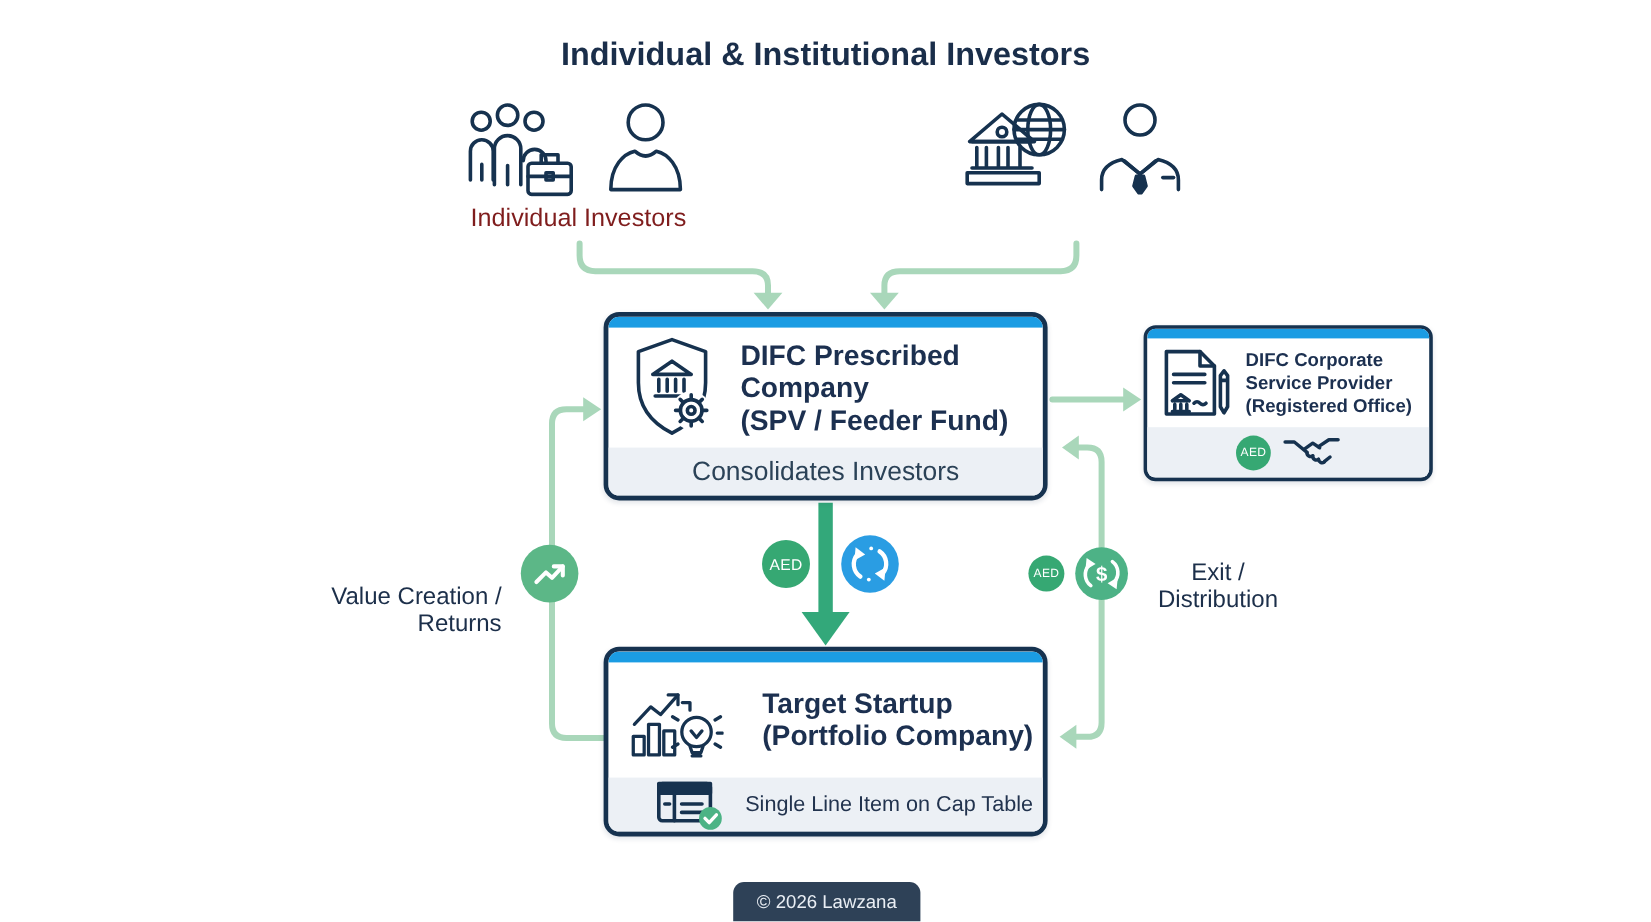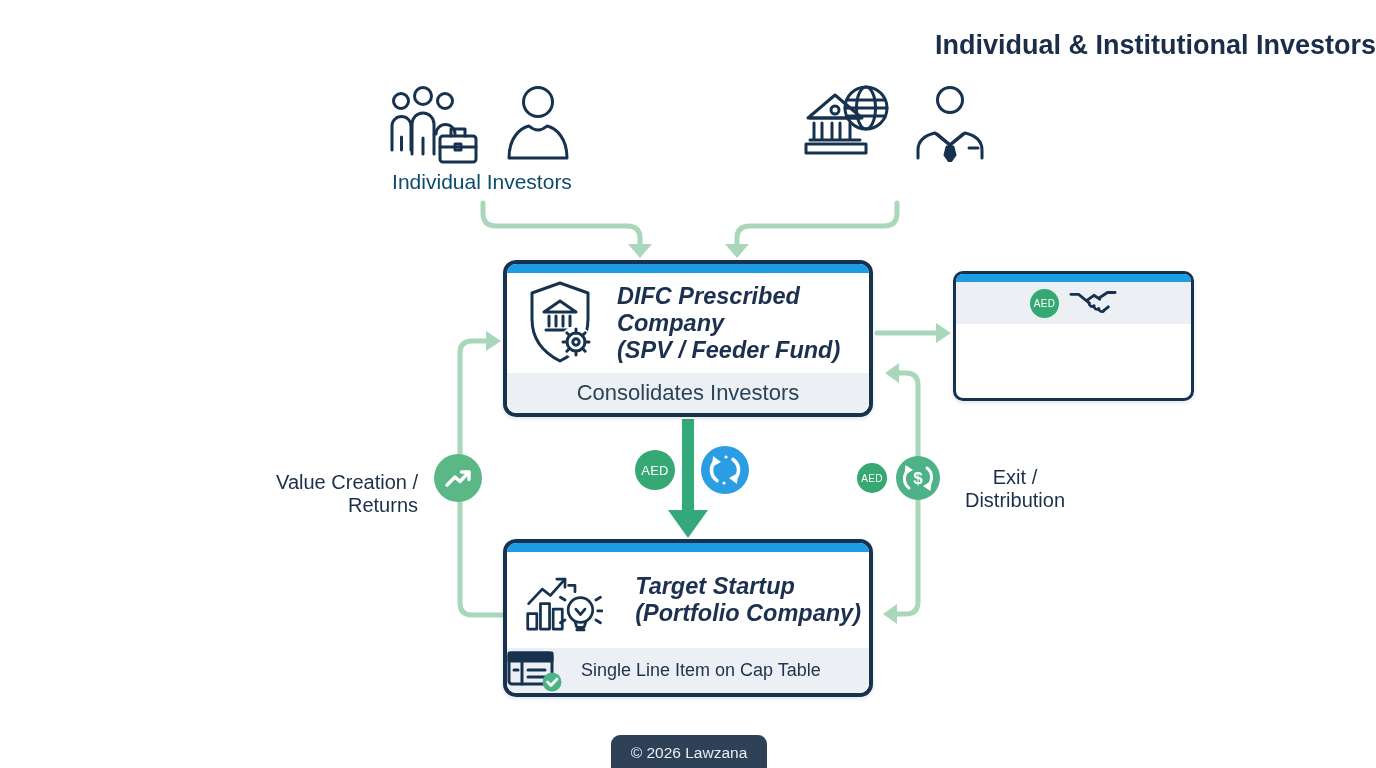--- a/index.html
+++ b/index.html
@@ -10,25 +10,25 @@
   #connector-layer{position:absolute;left:0;top:0;z-index:1;}
 
   .node{position:absolute;z-index:2;background:#fff;border:4px solid #16324f;border-radius:13px;
         overflow:hidden;box-shadow:0 2px 4px rgba(20,40,70,.12);box-sizing:border-box;
         display:flex;flex-direction:column;}
   .topbar{flex:0 0 9px;background:#1b9ce3;}
   .nodebody{flex:1 1 auto;display:flex;align-items:center;}
   .nodefooter{flex:0 0 auto;background:#ecf0f5;display:flex;align-items:center;justify-content:center;
         color:#2b4257;}
 
-  .boxtitle{font-weight:bold;color:#1c3050;font-style:italic;}
+  .boxtitle{font-weight:bold;color:#1c3050;}
   .t-line{white-space:nowrap;}
 
-  .investor-label{position:absolute;z-index:2;text-align:center;font-size:21px;color:#0c4a6e;}
-  #main-title{position:absolute;z-index:2;left:0;top:30px;width:1376px;text-align:right;
+  .investor-label{position:absolute;z-index:2;text-align:center;font-size:21px;color:#7f1d1d;}
+  #main-title{position:absolute;z-index:2;left:0;top:30px;width:1376px;text-align:center;
         font-size:27px;font-weight:bold;color:#1a2e4a;}
 
   .badge{position:absolute;z-index:3;border-radius:50%;background:#36a873;color:#fff;
         font-weight:normal;display:flex;align-items:center;justify-content:center;letter-spacing:.3px;}
   .circle-icon{position:absolute;z-index:3;border-radius:50%;display:flex;align-items:center;justify-content:center;}
 
   .flow-label{position:absolute;z-index:2;font-size:20px;color:#1c2f4a;line-height:23px;}
 
   #footer-pill{position:absolute;z-index:2;left:611px;top:735px;width:156px;height:44px;
         background:#2e4157;border-radius:9px;color:#e9eef4;font-size:15.5px;
@@ -138,20 +138,37 @@
         <div class="t-line">DIFC Prescribed</div>
         <div class="t-line">Company</div>
         <div class="t-line">(SPV / Feeder Fund)</div>
       </div>
     </div>
     <div class="nodefooter" style="height:40px;font-size:22px">Consolidates Investors</div>
   </div>
 
   <div class="node" style="left:953px;top:271px;width:241px;height:130px;border-width:3.5px;border-radius:10px">
     <div class="topbar" style="flex-basis:8px"></div>
+    <div class="nodebody" style="padding:4px 4px 4px 12px;gap:12px">
+      <svg width="58" height="60" viewBox="0 0 58 60">
+        <g class="ic" stroke-width="2.6">
+          <path d="M4 4 H32 L44 16 V56 H4 Z"></path>
+          <path d="M32 4 V16 H44"></path>
+          <path d="M10 23 H36 M10 30 H36"></path>
+          <path d="M9 45 l7-5 7 5 M9 45 h14 M11 48 v4 M16 48 v4 M21 48 v4 M9 54 h14"></path>
+          <path d="M27 47 q2.5-2.5 5 0 q2.5 2.5 5 0"></path>
+          <path d="M52 20 l3 4 V50 l-3 5 -3-5 V24 Z M49 28 h6"></path>
+        </g>
+      </svg>
+      <div class="boxtitle" style="font-size:15.5px;line-height:19px">
+        <div class="t-line">DIFC Corporate</div>
+        <div class="t-line">Service Provider</div>
+        <div class="t-line">(Registered Office)</div>
+      </div>
+    </div>
     <div class="nodefooter" style="height:42px;gap:10px">
       <div class="badge" style="position:static;width:29px;height:29px;font-size:10px">AED</div>
       <svg width="48" height="32" viewBox="0 0 50 32">
         <g class="ic" stroke-width="2.6">
           <path d="M2 7 H10 L21 16"></path>
           <path d="M48 5 H40 L31 11"></path>
           <path d="M19 13 l7-5 6 4"></path>
           <path d="M21 16 a3.2 3.2 0 0 0 5 3"></path>
           <path d="M26 19 a3.2 3.2 0 0 0 5 3"></path>
           <path d="M31 22 a3.2 3.2 0 0 0 5 2.4"></path>
@@ -178,21 +195,21 @@
           <path d="M55 64 l2 6 h8 l2-6 M57 73 h8"></path>
           <path d="M56 50 l5 6 5-6"></path>
           <path d="M44 40 l-5-3 M78 40 l5-3 M80 52 h5 M44 62 l-5 3 M78 62 l5 3"></path>
         </g>
       </svg>
       <div class="boxtitle" style="font-size:23.5px;line-height:27px">
         <div class="t-line">Target Startup</div>
         <div class="t-line">(Portfolio Company)</div>
       </div>
     </div>
-    <div class="nodefooter" style="height:45px;justify-content:flex-start;gap:18px">
+    <div class="nodefooter" style="height:45px;justify-content:flex-start;padding-left:40px;gap:18px">
       <svg width="56" height="42" viewBox="0 0 56 42">
         <g class="ic" stroke-width="2.6">
           <rect x="2" y="3" width="43" height="31" rx="3"></rect>
           <rect x="2" y="3" width="43" height="8" fill="#16324f"></rect>
           <path d="M15 11 V34 M21 20 H38 M21 27 H38 M7 20 h4"></path>
         </g>
         <circle cx="45" cy="32" r="9.5" fill="#4cb385"></circle>
         <path d="M40.5 32 l3.5 3.5 6-6.5" class="icw" stroke-width="2.8"></path>
       </svg>
       <div style="font-size:18px;color:#22334e">Single Line Item on Cap Table</div>
@@ -230,21 +247,21 @@
 
   <div class="circle-icon" style="left:434px;top:454px;width:48px;height:48px;background:#5cb787">
     <svg width="48" height="48" viewBox="0 0 48 48">
       <g class="icw" stroke-width="3.4">
         <path d="M13 31 L21 23 L26 27.5 L35 18"></path>
         <path d="M27.5 18 H35 V25.5"></path>
       </g>
     </svg>
   </div>
 
-  <div class="flow-label" style="left:240px;top:471px;width:178px;text-align:right">
+  <div class="flow-label" style="left:240px;top:486px;width:178px;text-align:right">
     <div>Value Creation /</div>
     <div>Returns</div>
   </div>
 
   <div class="flow-label" style="left:930px;top:466px;width:170px;text-align:center">
     <div>Exit /</div>
     <div>Distribution</div>
   </div>
 
   <div id="footer-pill">© 2026 Lawzana</div>

